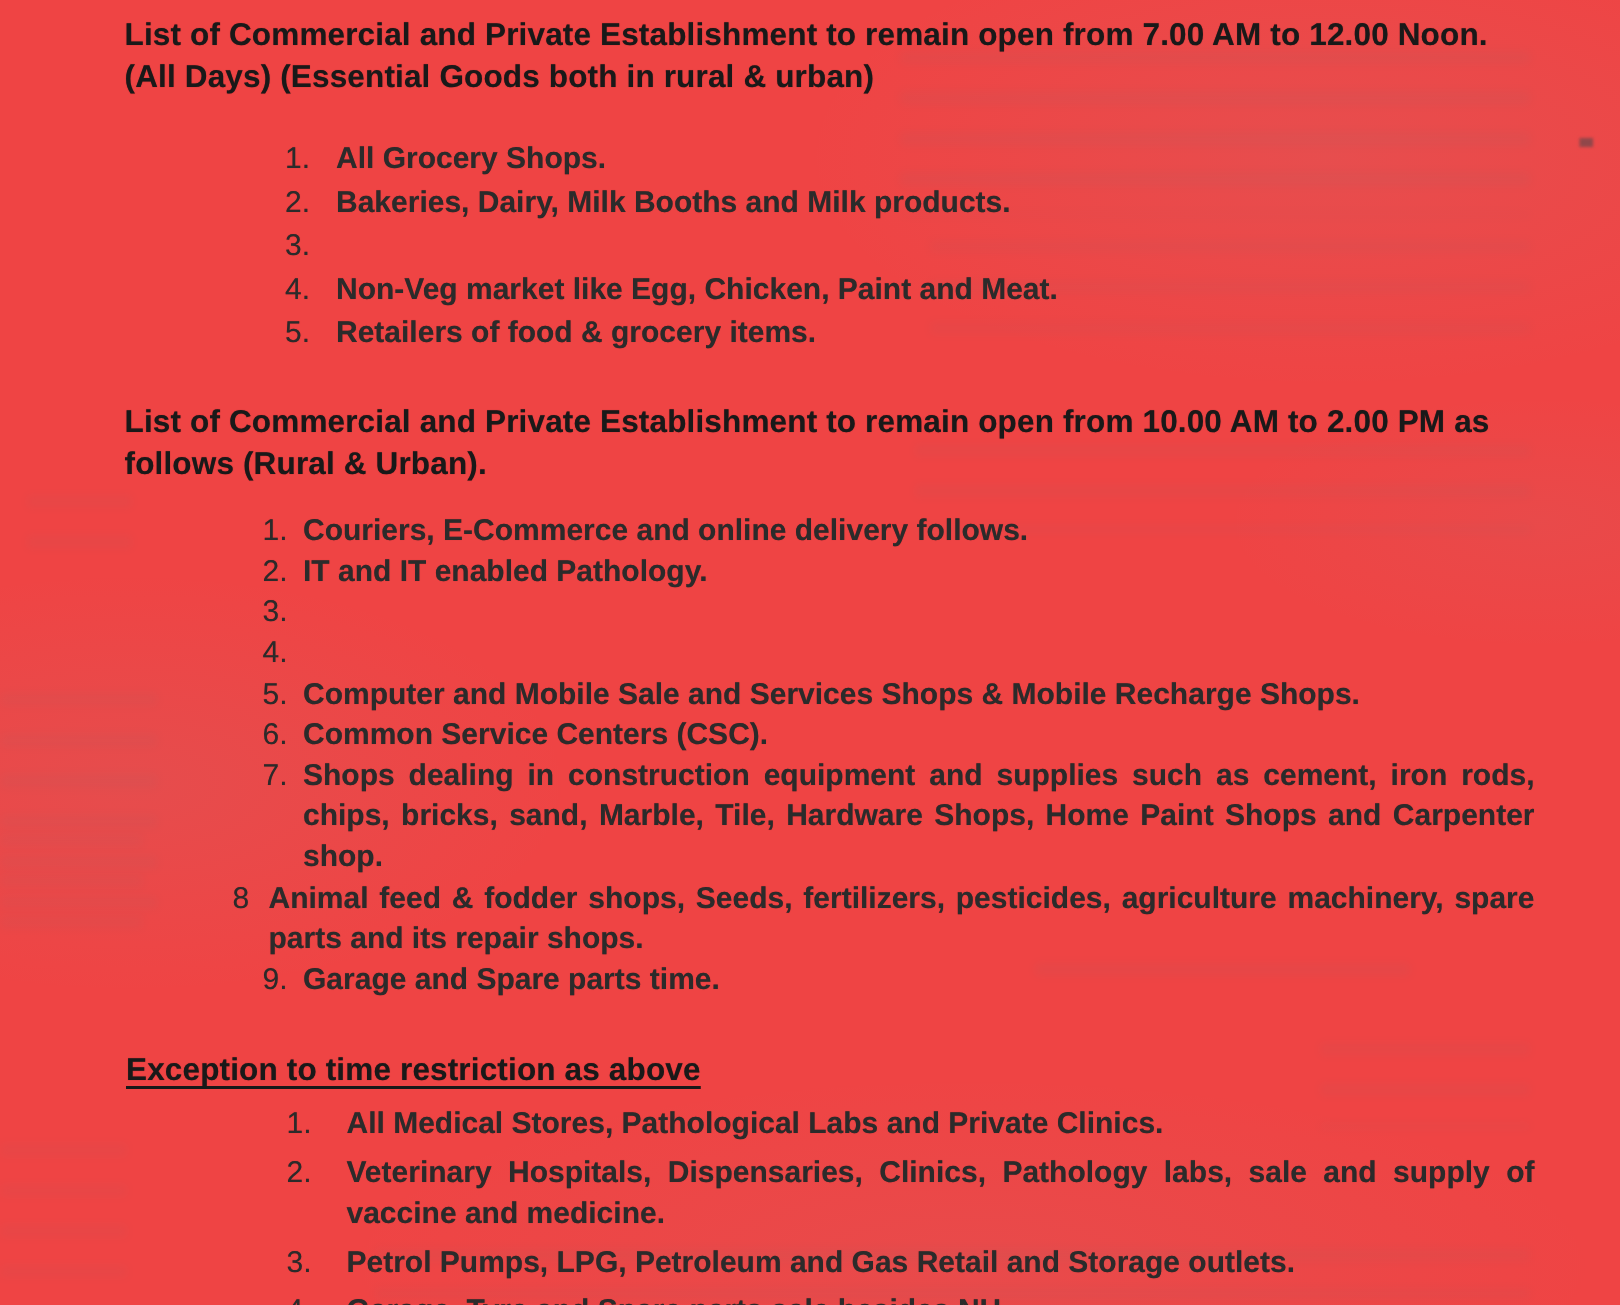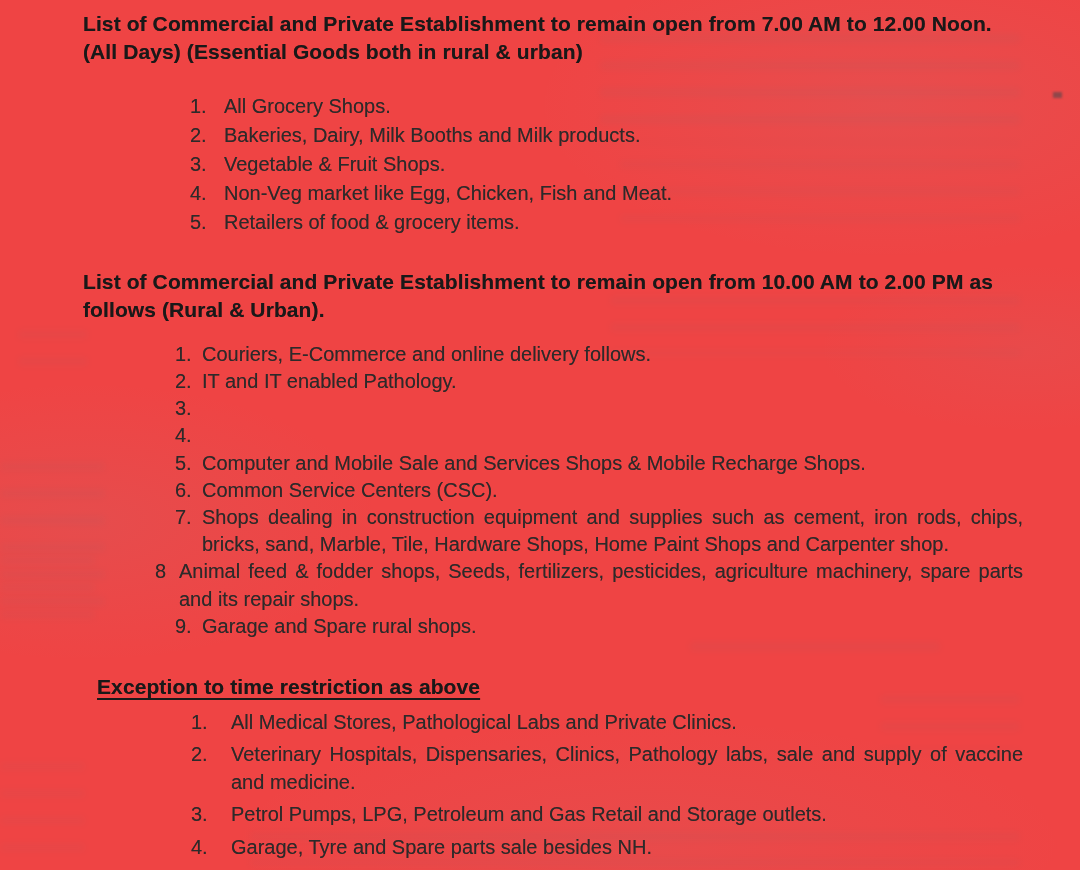--- a/index.html
+++ b/index.html
@@ -38,21 +38,21 @@
     margin: 0;
     font-size: 21px;
     font-weight: bold;
     line-height: 1.33;
     color: #191919;
     letter-spacing: 0.1px;
     text-shadow: 0 0 0.6px rgba(0,0,0,0.45);
   }
   .heading.underlined {
     display: inline-block;
-    margin-left: 14px;
+    margin-left: 1px;
     text-decoration: underline;
     text-decoration-thickness: 2px;
     text-underline-offset: 4px;
     text-align: right;
   }
   .doc-list {
     list-style: none;
     margin: 0;
     padding: 0;
   }
@@ -60,20 +60,21 @@
     display: flex;
     align-items: flex-start;
   }
   .doc-item .marker {
     flex: none;
     text-shadow: 0 0 0.5px rgba(0,0,0,0.35);
   }
   .doc-item .txt {
     text-align: justify;
     text-shadow: 0 0 0.5px rgba(0,0,0,0.35);
+    font-weight: bold;
   }
   
   .list-a {
     margin: 26px 0 0 0;
     padding-left: 107px;
     font-size: 20px;
     line-height: 29px;
   }
   .list-a .marker { width: 34px; }
   
@@ -141,25 +142,24 @@
           <li class="doc-item">
             <span class="marker">1.</span>
             <span class="txt">All Grocery Shops.</span>
           </li>
           <li class="doc-item">
             <span class="marker">2.</span>
             <span class="txt">Bakeries, Dairy, Milk Booths and Milk products.</span>
           </li>
           <li class="doc-item">
             <span class="marker">3.</span>
-            <span class="txt">Vegetable &amp; Fruit Shops.</span>
           </li>
           <li class="doc-item">
             <span class="marker">4.</span>
-            <span class="txt">Non-Veg market like Egg, Chicken, Fish and Meat.</span>
+            <span class="txt">Non-Veg market like Egg, Chicken, Paint and Meat.</span>
           </li>
           <li class="doc-item">
             <span class="marker">5.</span>
             <span class="txt">Retailers of food &amp; grocery items.</span>
           </li>
         </ol>
     </section>
 
     <section class="section-b">
       <h2 class="heading">List of Commercial and Private Establishment to remain open from 10.00 AM to 2.00 PM as follows (Rural &amp; Urban).</h2>
@@ -189,21 +189,21 @@
           <li class="doc-item">
             <span class="marker">7.</span>
             <span class="txt">Shops dealing in construction equipment and supplies such as cement, iron rods, chips, bricks, sand, Marble, Tile, Hardware Shops, Home Paint Shops and Carpenter shop.</span>
           </li>
           <li class="doc-item outdent">
             <span class="marker">8</span>
             <span class="txt">Animal feed &amp; fodder shops, Seeds, fertilizers, pesticides, agriculture machinery, spare parts and its repair shops.</span>
           </li>
           <li class="doc-item">
             <span class="marker">9.</span>
-            <span class="txt">Garage and Spare rural shops.</span>
+            <span class="txt">Garage and Spare parts time.</span>
           </li>
         </ol>
     </section>
 
     <section class="section-c">
       <h2 class="heading underlined">Exception to time restriction as above</h2>
       <ol class="doc-list list-c">
           <li class="doc-item">
             <span class="marker">1.</span>
             <span class="txt">All Medical Stores, Pathological Labs and Private Clinics.</span>

